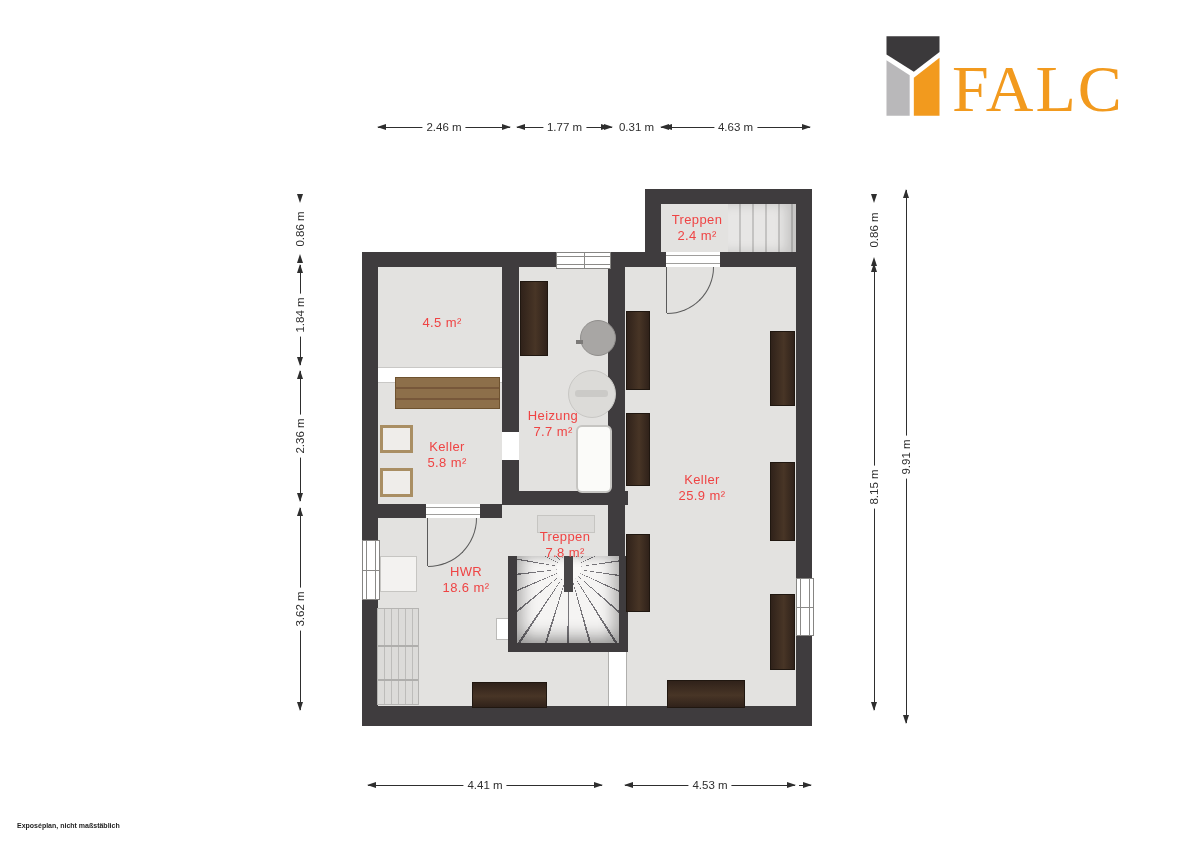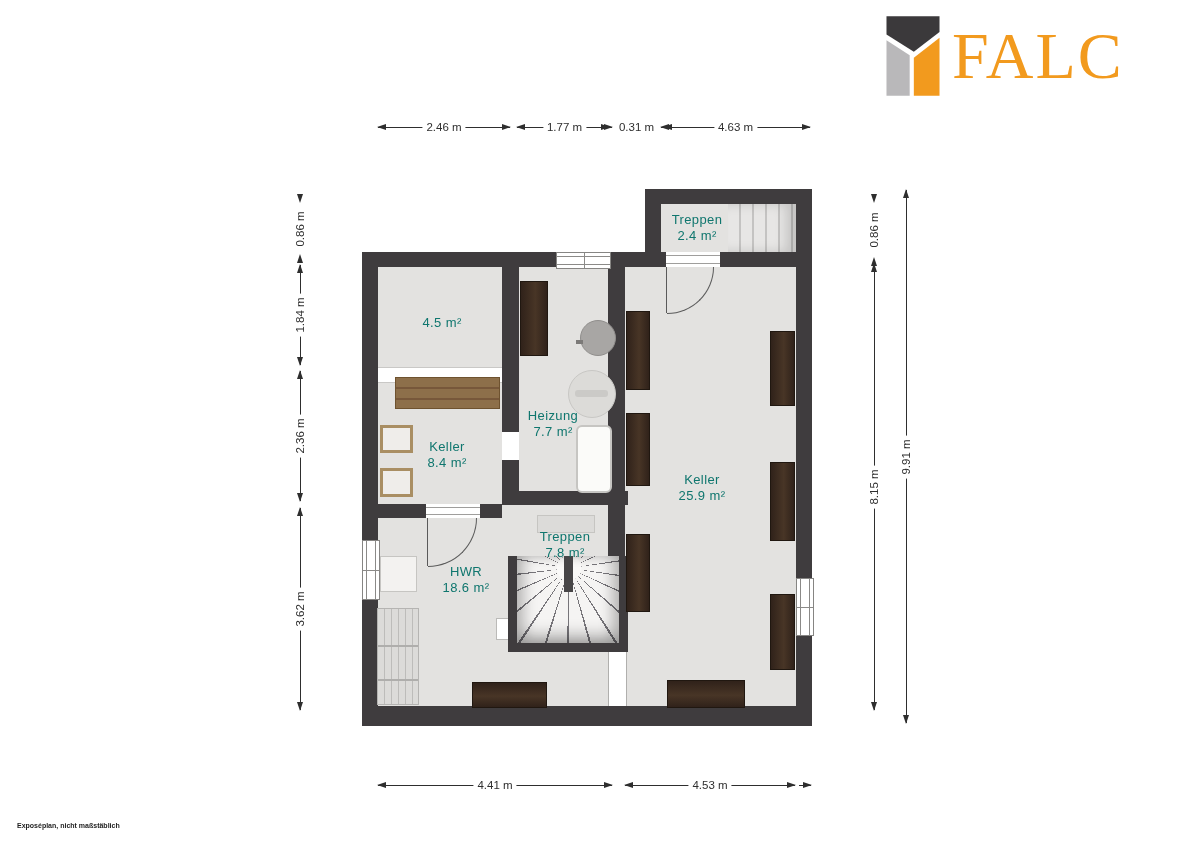--- a/index.html
+++ b/index.html
@@ -29,21 +29,21 @@
   .leaf{position:absolute;background:#5a5a5a;}
   .arc{position:absolute;border:1px solid #5a5a5a;border-top:none;border-left:none;border-bottom-right-radius:100% 100%;background:transparent;}
   
   .stairsH{position:absolute;background:repeating-linear-gradient(90deg,#E7E6E5 0 11px,#C4C3C2 11px 13px);box-shadow:inset -10px 0 12px rgba(0,0,0,.15);}
   .winder{position:absolute;
     background:
       radial-gradient(circle at 51% 14%, #FAF9F8 0 12px, rgba(255,255,255,0) 13px),
       repeating-conic-gradient(from 0deg at 51% 14%, #F5F4F3 0deg 15deg, #77757A 15deg 16.5deg);
     box-shadow:inset 0 -10px 14px rgba(0,0,0,.22), inset 10px 0 12px rgba(0,0,0,.14), inset -10px 0 12px rgba(0,0,0,.14);}
   
-  .lbl{position:absolute;transform:translate(-50%,-50%);text-align:center;font-size:13px;color:#0f766e;
+  .lbl{position:absolute;transform:translate(-50%,-50%);text-align:center;font-size:13px;color:#ef4444;
        line-height:1.2;letter-spacing:.4px;white-space:nowrap;}
   .lbl span{display:block;}
   
   .dim{position:absolute;}
   .dim i,.dim b{font-style:normal;font-weight:normal;}
   .dim.h{height:12px;}
   .dim.v{width:12px;}
   .dim .ln{position:absolute;background:#2E2E2E;}
   .dim.h .ln{left:0;right:0;top:6px;height:1px;}
   .dim.v .ln{top:0;bottom:0;left:6px;width:1px;}
@@ -55,21 +55,21 @@
   .dim.h.small .ah.r{right:-11px;border-left:none;border-right:9px solid #2E2E2E;}
   .dim.v .ah{left:3px;border-left:3.5px solid transparent;border-right:3.5px solid transparent;}
   .dim.v .ah.t{top:-1px;border-bottom:9px solid #2E2E2E;}
   .dim.v .ah.b{bottom:-1px;border-top:9px solid #2E2E2E;}
   .dim.v.small .ah.t{top:-11px;border-bottom:none;border-top:9px solid #2E2E2E;}
   .dim.v.small .ah.b{bottom:-11px;border-top:none;border-bottom:9px solid #2E2E2E;}
   .dim .lb{position:absolute;left:50%;top:6px;transform:translate(-50%,-50%);background:#fff;padding:0 4px;
            font-size:11.5px;color:#2E2E2E;white-space:nowrap;}
   .dim.v .lb{left:6px;top:50%;transform:translate(-50%,-50%) rotate(-90deg);}
   
-  .logo{position:absolute;left:884px;top:12px;display:flex;align-items:center;}
+  .logo{position:absolute;left:884px;top:32px;display:flex;align-items:flex-end;}
   .logo svg{width:58px;height:88px;margin-right:10px;}
   .logo-brand{font-family:"Liberation Serif", serif;font-size:66px;line-height:62px;letter-spacing:2px;color:#F29A1E;}
   .logo-sub{font-family:"Liberation Serif", serif;font-size:26px;letter-spacing:8.5px;color:#49484B;margin-top:4px;}
   .footnote{position:absolute;left:17px;top:822px;font-size:7px;font-weight:bold;color:#1d1d1d;}
 </style>
 </head>
 <body>
 
 <div id="stage">
 
@@ -184,21 +184,21 @@
   </div>
   <div class="lbl" style="left:442px;top:323px">
     <span>4.5 m²</span>
   </div>
   <div class="lbl" style="left:553px;top:424px">
     <span>Heizung</span>
       <span>7.7 m²</span>
   </div>
   <div class="lbl" style="left:447px;top:455px">
     <span>Keller</span>
-      <span>8.4 m²</span>
+      <span>5.8 m²</span>
   </div>
   <div class="lbl" style="left:702px;top:488px">
     <span>Keller</span>
       <span>25.9 m²</span>
   </div>
   <div class="lbl" style="left:565px;top:545px">
     <span>Treppen</span>
       <span>7.8 m²</span>
   </div>
   <div class="lbl" style="left:466px;top:580px">
@@ -265,21 +265,21 @@
       <i class="ah b"></i>
       <b class="lb">8.15 m</b>
     </div>
   <div class="dim v" style="left:900px;top:190px;height:533px">
     <i class="ln"></i>
       <i class="ah t"></i>
       <i class="ah b"></i>
       <b class="lb">9.91 m</b>
     </div>
 
-  <div class="dim h" style="left:378px;top:779px;width:234px">
+  <div class="dim h" style="left:368px;top:779px;width:234px">
     <i class="ln"></i>
       <i class="ah l"></i>
       <i class="ah r"></i>
       <b class="lb">4.41 m</b>
     </div>
   <div class="dim h" style="left:625px;top:779px;width:170px">
     <i class="ln"></i>
       <i class="ah l"></i>
       <i class="ah r"></i>
       <b class="lb">4.53 m</b>

